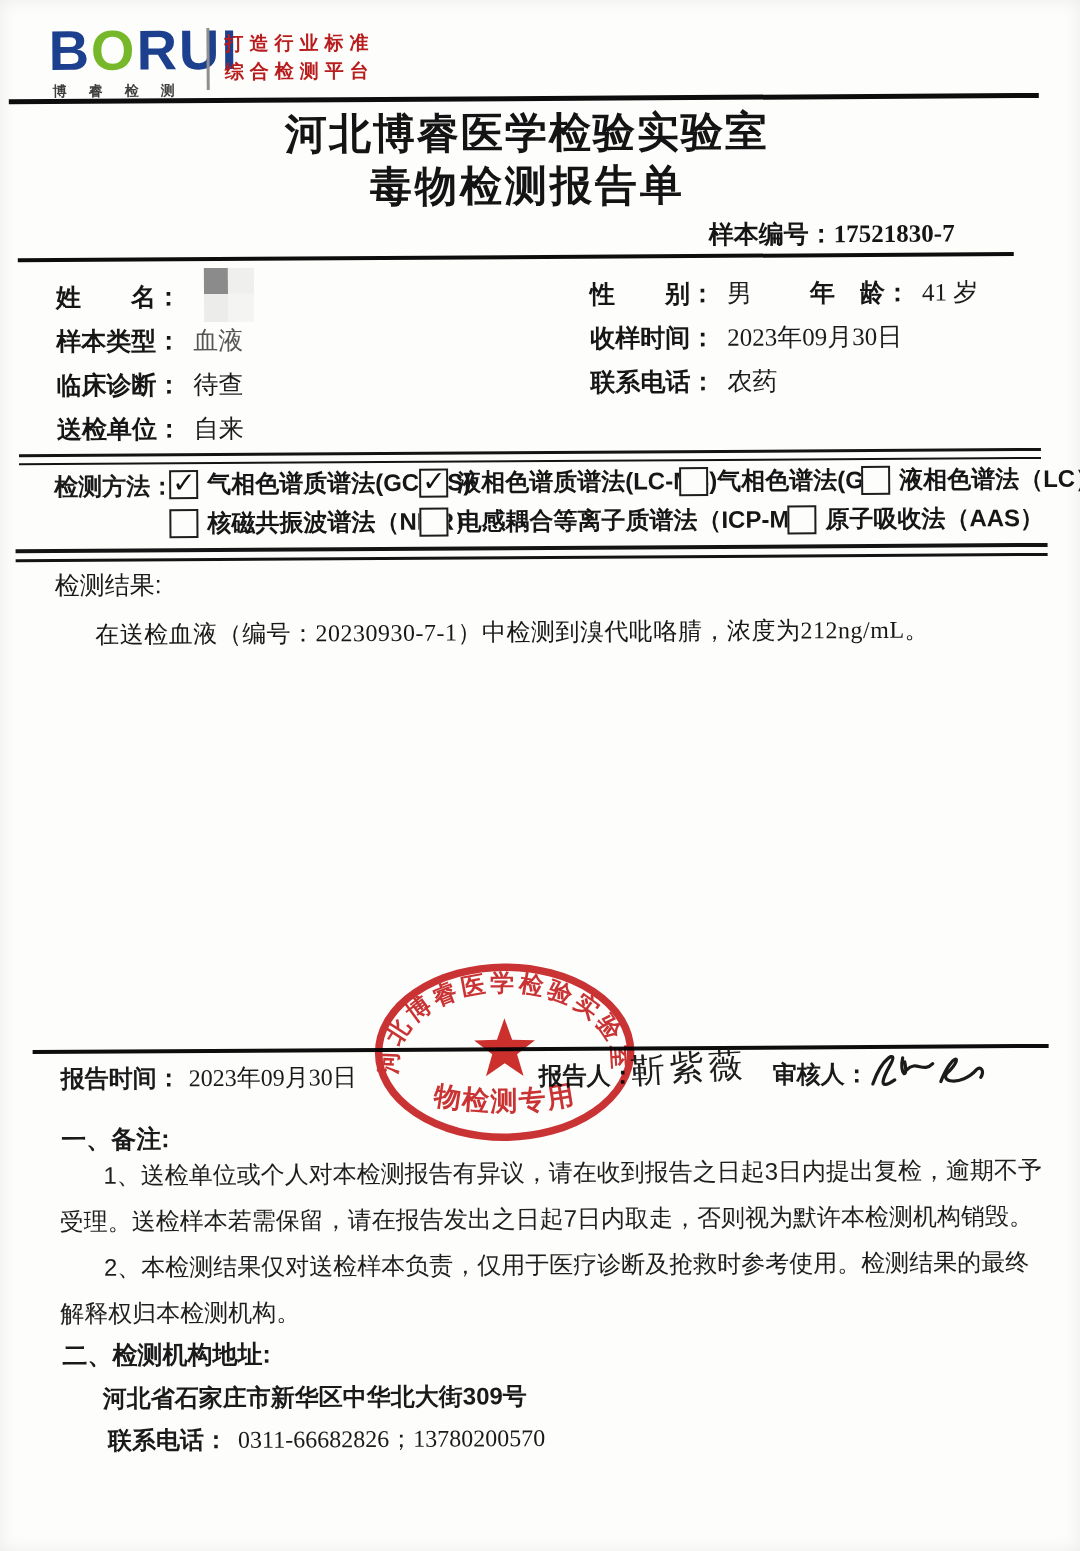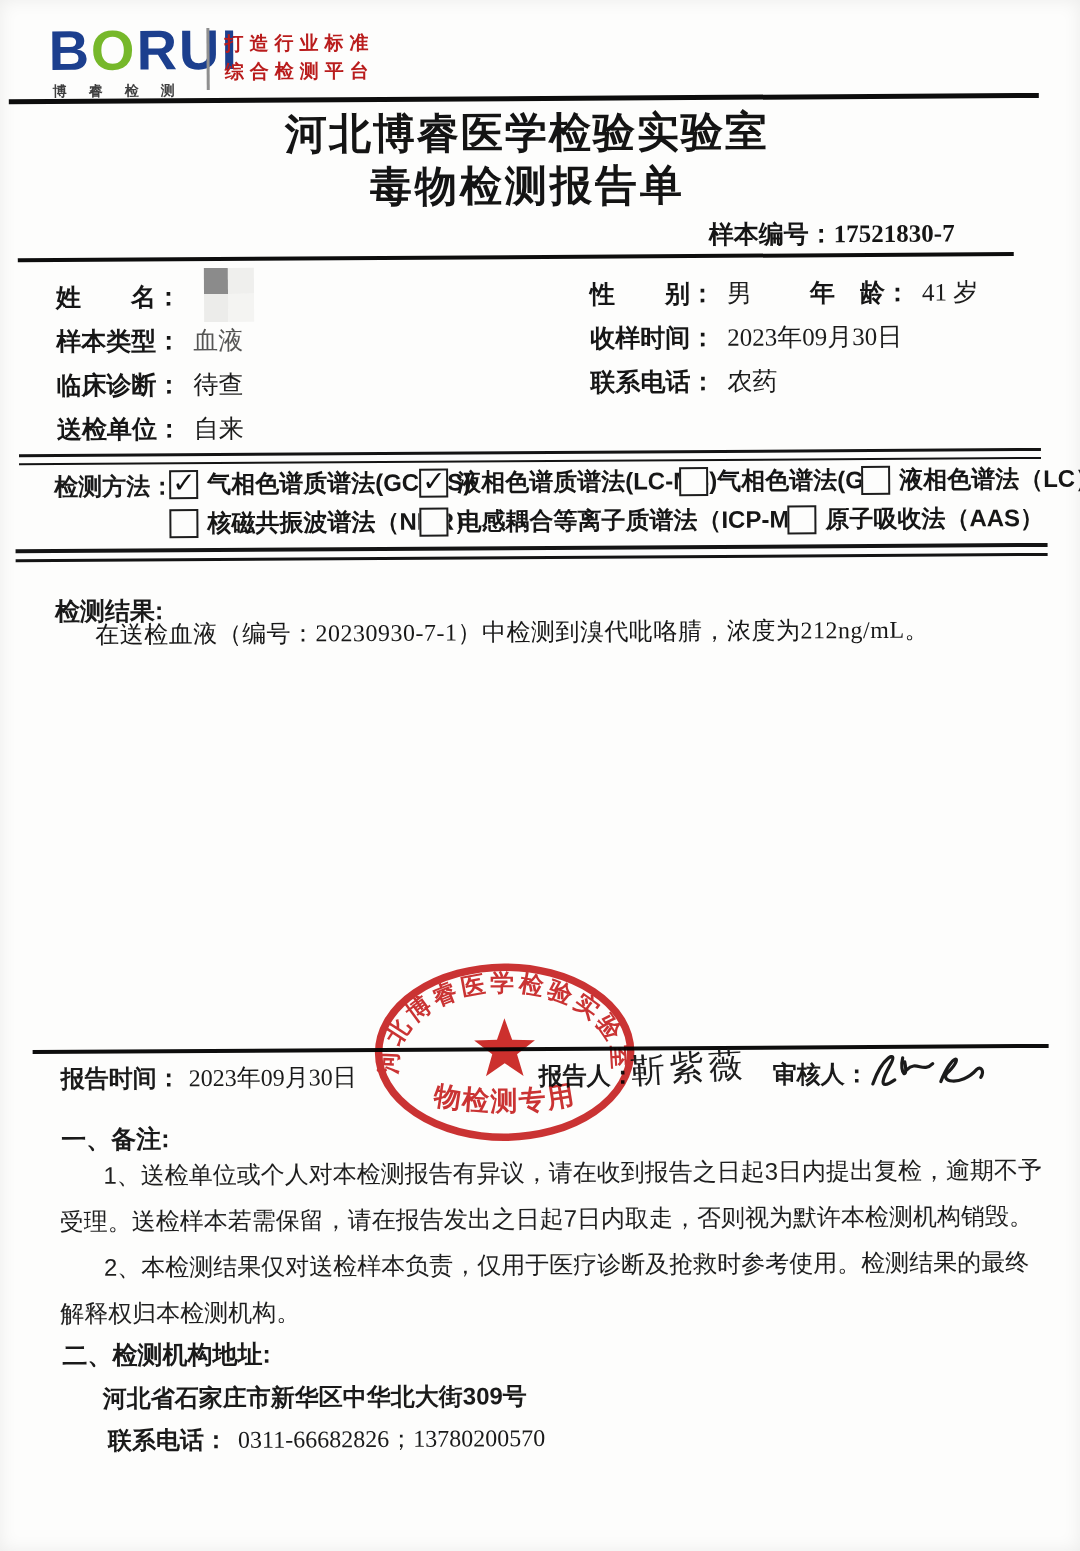--- a/index.html
+++ b/index.html
@@ -61,21 +61,21 @@
   
   .m-label{position:absolute;left:55px;top:468px;font-size:24px;font-weight:700;font-family:Liberation Mono, monospace;}
   .mslot{position:absolute;display:flex;align-items:center;gap:9px;white-space:nowrap;}
   .mslot .name{font-size:24px;font-weight:700;color:#161616;}
   .cb{width:25px;height:25px;border:2.5px solid #1d1d1d;background:#fdfdfc;position:relative;flex:0 0 auto;}
   .cb.checked::after{content:"\2713";position:absolute;left:1px;top:-6px;font-size:28px;font-weight:700;color:#111;}
   .ms0{left:170px;top:466px;} .ms1{left:420px;top:466px;} .ms2{left:680px;top:466px;} .ms3{left:862px;top:466px;}
   .ms4{left:170px;top:505px;} .ms5{left:420px;top:505px;} .ms6{left:788px;top:505px;}
 
   
-  .res-label{position:absolute;left:55px;top:592px;font-size:25px;font-weight:700;}
+  .res-label{position:absolute;left:55px;top:566px;font-size:25px;font-weight:400;}
   .res-text{position:absolute;left:95px;top:616px;width:930px;font-size:24px;font-family:"Liberation Serif","DejaVu Serif",serif;color:#181818;letter-spacing:.5px;}
 
   
   .stamp{position:absolute;left:356px;top:944px;width:292px;height:216px;mix-blend-mode:multiply;opacity:.93;}
 
   
   .sig-row{position:absolute;top:1060px;left:0;width:1080px;height:60px;font-size:24px;}
   .sig-item{position:absolute;white-space:nowrap;}
   .sig-item .lbl{font-weight:700;margin-top:31px;}
   .sig-item .val{font-family:"Liberation Serif","DejaVu Serif",serif;margin-left:8px;}

